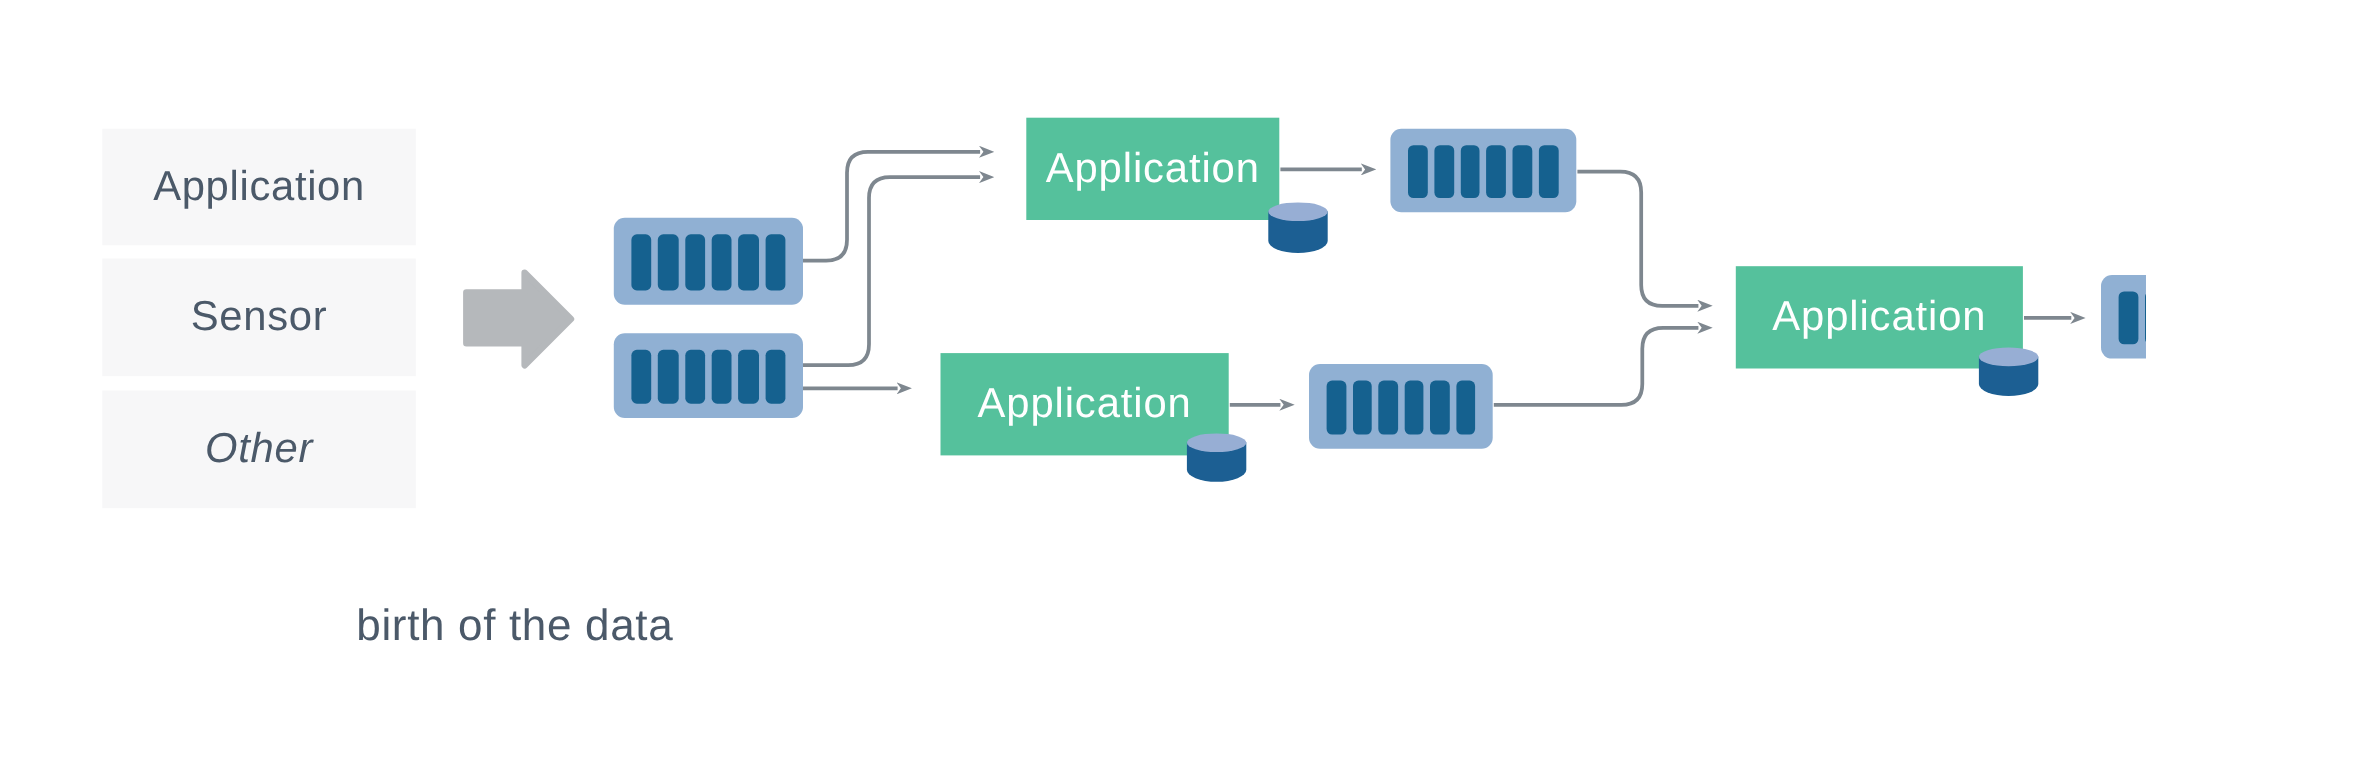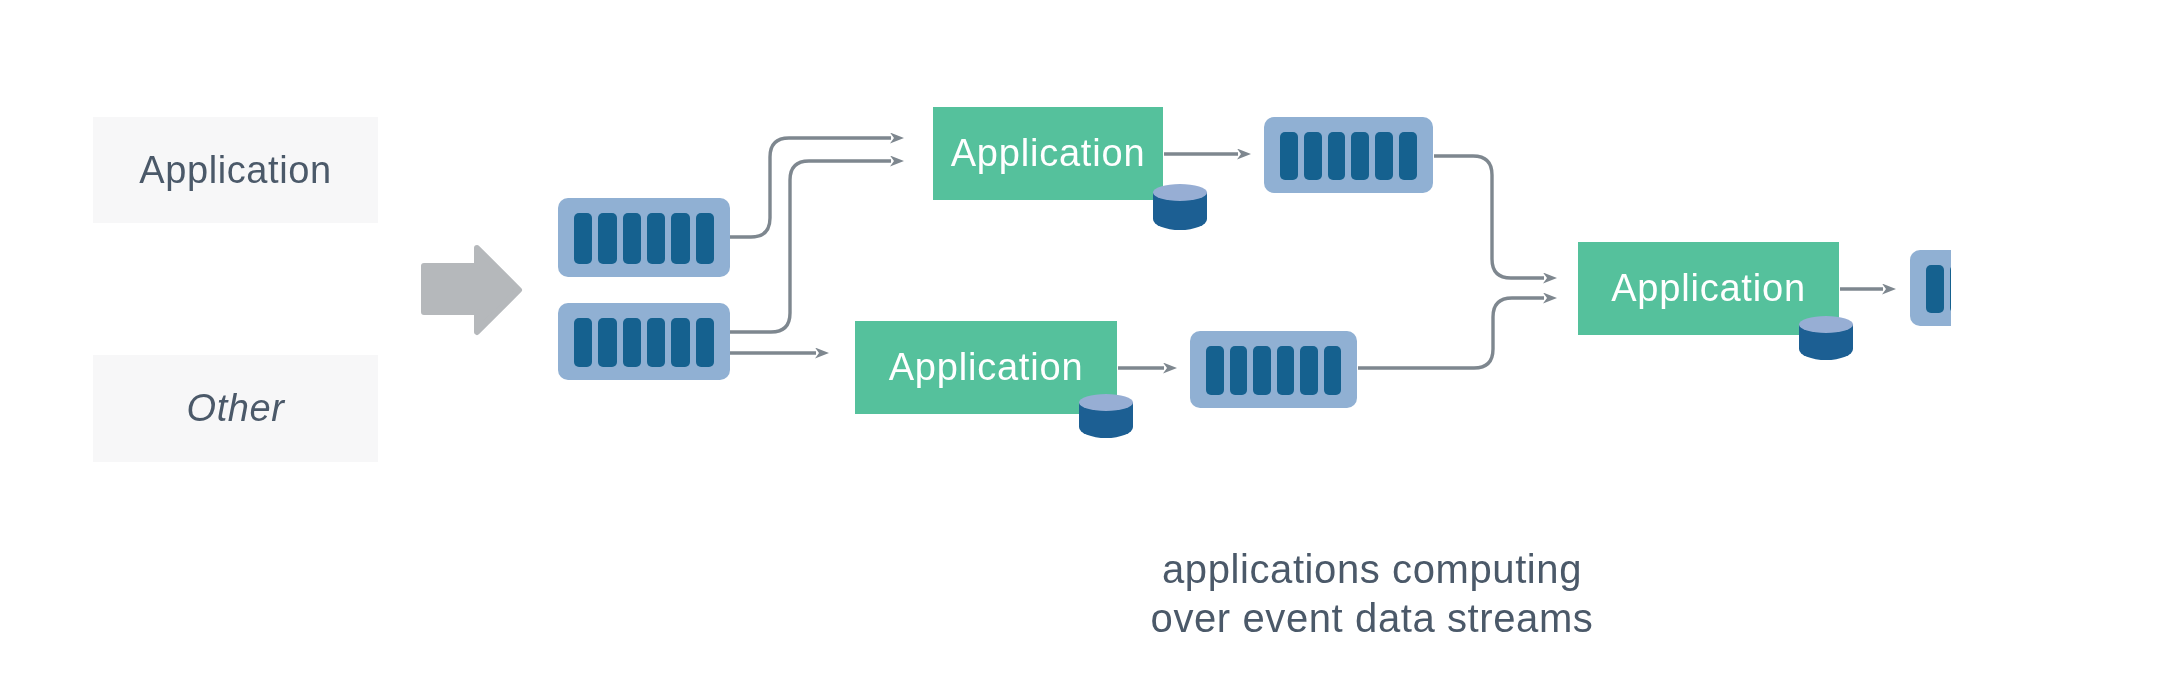--- a/index.html
+++ b/index.html
@@ -71,20 +71,23 @@
     <path class="flow" d="M 1164 154 H 1238" marker-end="url(#ah)"></path>
     <path class="flow" d="M 1118 368 H 1164" marker-end="url(#ah)"></path>
     <path class="flow" d="M 1434 156 H 1473 Q 1492 156 1492 175 V 259 Q 1492 278 1511 278 H 1544" marker-end="url(#ah)"></path>
     <path class="flow" d="M 1358 368 H 1474 Q 1493 368 1493 349 V 317 Q 1493 298 1512 298 H 1544" marker-end="url(#ah)"></path>
     <path class="flow" d="M 1840 289 H 1883" marker-end="url(#ah)"></path>
   </svg>
 
   <div id="src-1" class="source-box">
     <span>Application</span>
   </div>
+  <div id="src-2" class="source-box">
+    <span>Sensor</span>
+  </div>
   <div id="src-3" class="source-box">
     <span>Other</span>
   </div>
 
   <div id="stream-1" class="stream">
     <i></i>
       <i></i>
       <i></i>
       <i></i>
       <i></i>
@@ -140,19 +143,16 @@
   <div id="cyl-2" class="cylinder">
     <div class="cyl-top"></div>
     <div class="cyl-body"></div>
   </div>
   <div id="cyl-3" class="cylinder">
     <div class="cyl-top"></div>
     <div class="cyl-body"></div>
   </div>
 
   <div id="caption-1" class="caption">
-  </div>
-  <div id="caption-2" class="caption">
-    <div>applications computing</div>
-    <div>over event data streams</div>
+    <div>birth of the data</div>
   </div>
 
 </div>
 
 </body></html>

